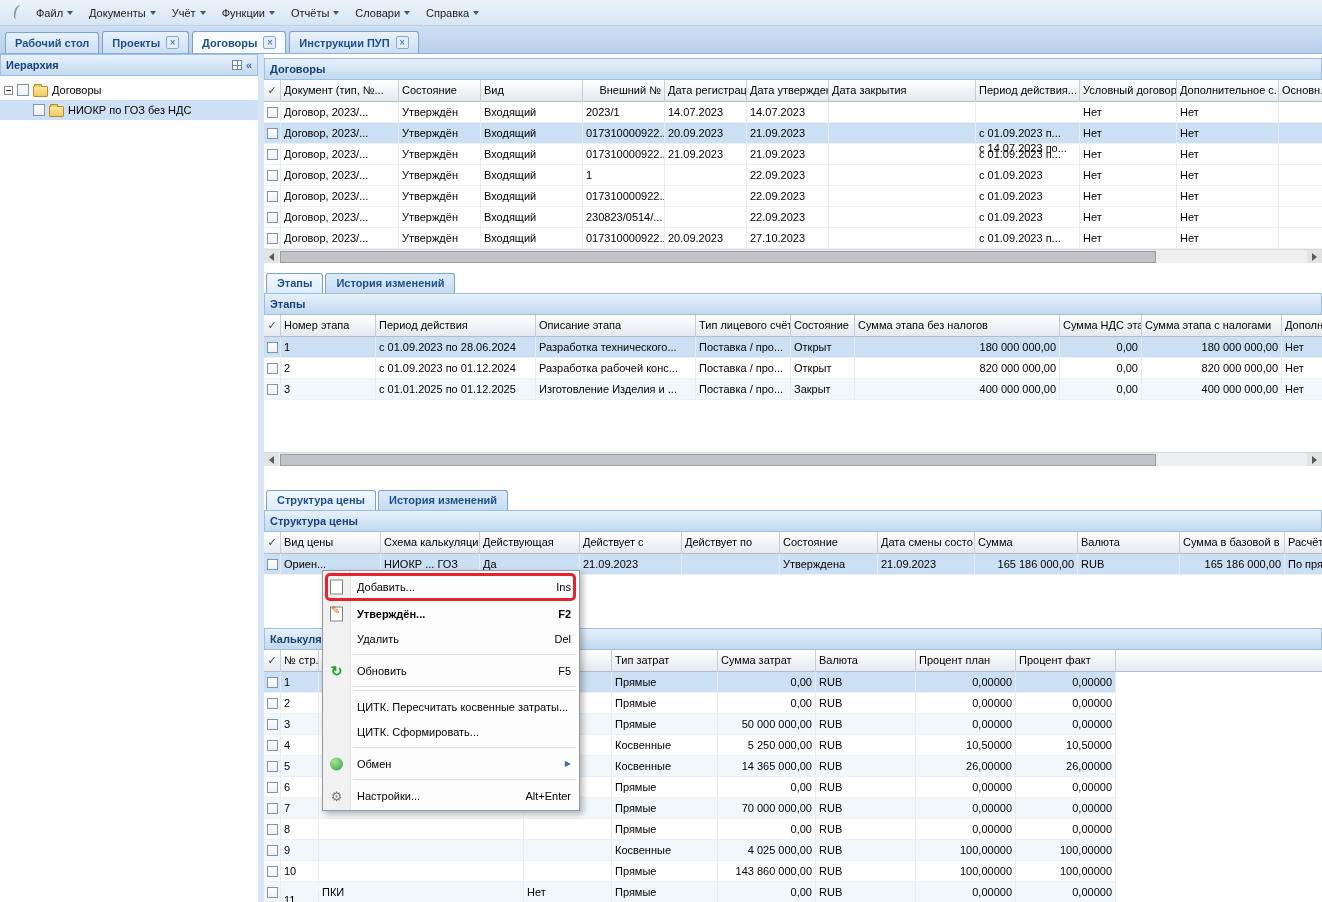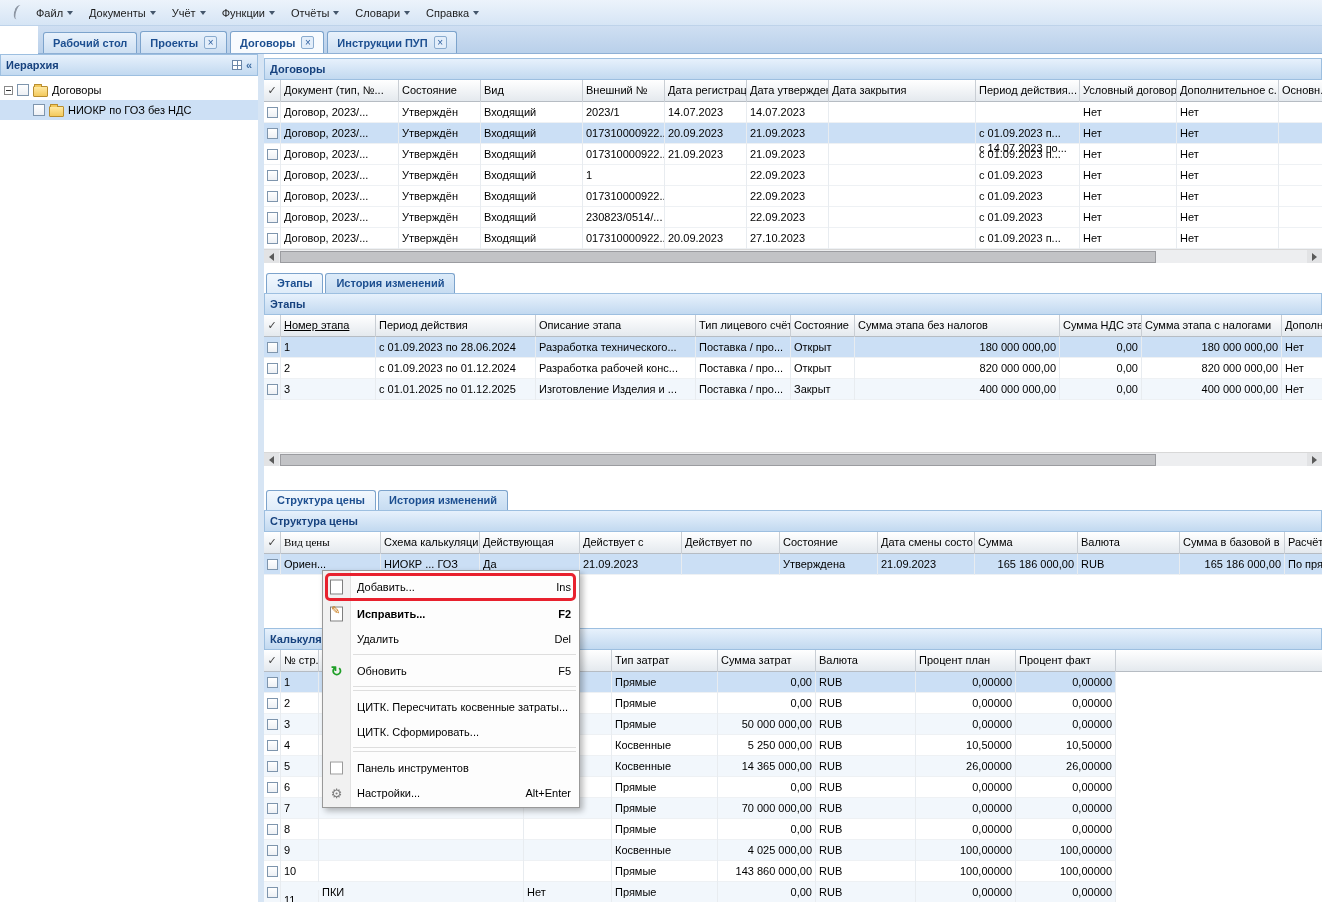--- a/index.html
+++ b/index.html
@@ -11,21 +11,21 @@
              display:flex; align-items:center; padding-left:6px; }
   .logo { width:18px; height:18px; margin-right:4px; position:relative; flex:none; }
   .logo::before { content:''; position:absolute; left:8px; top:1px; width:7px; height:15px;
                   border-left:2px solid #8d96a3; border-radius:70% 0 0 70%; transform:rotate(16deg); }
   .menu-item { display:flex; align-items:center; gap:4px; padding:4px 8px; color:#1b1b1b; }
   .caret { width:0; height:0; border-left:3px solid transparent; border-right:3px solid transparent;
            border-top:4px solid #44566b; }
 
   
   .tabbar { height:28px; background:linear-gradient(#cfdff2,#b9d0ea); display:flex; align-items:flex-end;
-            padding:3px 0 0 5px; gap:3px; border-bottom:1px solid #8fb0d5;margin-left:38px; }
+            padding:3px 0 0 5px; gap:3px; border-bottom:1px solid #8fb0d5; }
   .wtab { display:flex; align-items:center; gap:6px; padding:4px 9px; font-weight:bold; color:#1d4f90;
           background:linear-gradient(#e9f2fc,#cddff2); border:1px solid #7ca3cc; border-bottom:none;
           border-radius:3px 3px 0 0; }
   .wtab.active { background:#f8fbfe; }
   .wtab-close { width:13px; height:13px; border:1px solid #8aabce; background:#e3eefa; color:#2d5e9e;
                 font-size:10px; line-height:11px; text-align:center; border-radius:2px; font-weight:normal; }
 
   
   .content { display:flex; height:848px; }
   .left-panel { width:264px; flex:none; border-right:6px solid #d7e5f4; background:#fff;
@@ -203,21 +203,21 @@
     <div id="contracts-section">
       <div class="section-hdr">
         <span>Договоры</span>
       </div>
       <div class="grid" id="contracts-grid">
           <div class="grid-hdr">
             <div class="hcell check">✓</div>
             <div class="hcell" style="width: 118px;">Документ (тип, №...</div>
             <div class="hcell" style="width: 82px;">Состояние</div>
             <div class="hcell" style="width: 102px;">Вид</div>
-            <div class="hcell" style="width: 82px;">Внешний №</div>
+            <div class="hcell" style="width: 82px; text-align: right;">Внешний №</div>
             <div class="hcell" style="width: 82px;">Дата регистрации</div>
             <div class="hcell" style="width: 82px;">Дата утверждения</div>
             <div class="hcell" style="width: 147px;">Дата закрытия</div>
             <div class="hcell" style="width: 104px;">Период действия...</div>
             <div class="hcell" style="width: 97px;">Условный договор</div>
             <div class="hcell" style="width: 102px;">Дополнительное с...</div>
             <div class="hcell" style="width: 80px;">Основн...</div>
           </div>
           <div class="grow">
             <div class="cell check">
@@ -350,21 +350,21 @@
         <div class="subtab">История изменений</div>
       </div>
     <div id="stages-section">
       <div class="section-hdr">
         <span>Этапы</span>
       </div>
       <div id="stages-wrap">
           <div class="grid" id="stages-grid">
             <div class="grid-hdr">
               <div class="hcell check">✓</div>
-              <div class="hcell" style="width: 95px; text-decoration: underline;">Номер этапа</div>
+              <div class="hcell" style="width: 95px;">Номер этапа</div>
               <div class="hcell" style="width: 160px;">Период действия</div>
               <div class="hcell" style="width: 160px;">Описание этапа</div>
               <div class="hcell" style="width: 95px;">Тип лицевого счёт</div>
               <div class="hcell" style="width: 64px;">Состояние</div>
               <div class="hcell" style="width: 205px;">Сумма этапа без налогов</div>
               <div class="hcell" style="width: 82px;">Сумма НДС этапа</div>
               <div class="hcell" style="width: 140px;">Сумма этапа с налогами</div>
               <div class="hcell" style="width: 60px;">Дополн...</div>
             </div>
             <div class="grow sel">
@@ -429,21 +429,21 @@
         <div class="subtab">История изменений</div>
       </div>
     <div id="price-section">
       <div class="section-hdr">
         <span>Структура цены</span>
       </div>
       <div id="price-wrap">
           <div class="grid" id="price-grid">
             <div class="grid-hdr">
               <div class="hcell check">✓</div>
-              <div class="hcell" style="width: 100px; font-family: Liberation Serif, serif;">Вид цены</div>
+              <div class="hcell" style="width: 100px;">Вид цены</div>
               <div class="hcell" style="width: 99px;">Схема калькуляци</div>
               <div class="hcell" style="width: 100px;">Действующая</div>
               <div class="hcell" style="width: 102px;">Действует с</div>
               <div class="hcell" style="width: 98px;">Действует по</div>
               <div class="hcell" style="width: 98px;">Состояние</div>
               <div class="hcell" style="width: 97px;">Дата смены состо</div>
               <div class="hcell" style="width: 103px;">Сумма</div>
               <div class="hcell" style="width: 102px;">Валюта</div>
               <div class="hcell" style="width: 105px;">Сумма в базовой в</div>
               <div class="hcell" style="width: 80px;">Расчёт</div>
@@ -634,21 +634,21 @@
 
 <div class="ctx" id="ctx">
     <div class="ctx-item first">
       <span class="ico add-document-icon"></span>
       <span class="lab">Добавить...</span>
       <span class="sc">Ins</span>
       <div class="red-box"></div>
     </div>
     <div class="ctx-item bold">
       <span class="ico edit-icon"></span>
-      <span class="lab">Исправить...</span>
+      <span class="lab">Утверждён...</span>
       <span class="sc">F2</span>
     </div>
     <div class="ctx-item">
       <span class="lab">Удалить</span>
       <span class="sc">Del</span>
     </div>
     <div class="ctx-sep"></div>
     <div class="ctx-item">
       <span class="ico refresh-icon">↻</span>
       <span class="lab">Обновить</span>
@@ -656,23 +656,24 @@
     </div>
     <div class="ctx-sep"></div>
     <div class="ctx-sep"></div>
     <div class="ctx-item">
       <span class="lab">ЦИТК. Пересчитать косвенные затраты...</span>
     </div>
     <div class="ctx-item">
       <span class="lab">ЦИТК. Сформировать...</span>
     </div>
     <div class="ctx-sep"></div>
+    <div class="ctx-item">
+      <span class="ico exchange-icon"></span>
+      <span class="lab">Обмен</span>
+      <span class="sub">▶</span>
+    </div>
     <div class="ctx-sep"></div>
-    <div class="ctx-item">
-      <span class="ico toolbar-icon"></span>
-      <span class="lab">Панель инструментов</span>
-    </div>
     <div class="ctx-item">
       <span class="ico settings-icon">⚙</span>
       <span class="lab">Настройки...</span>
       <span class="sc">Alt+Enter</span>
     </div>
   </div>
 
 </body></html>

